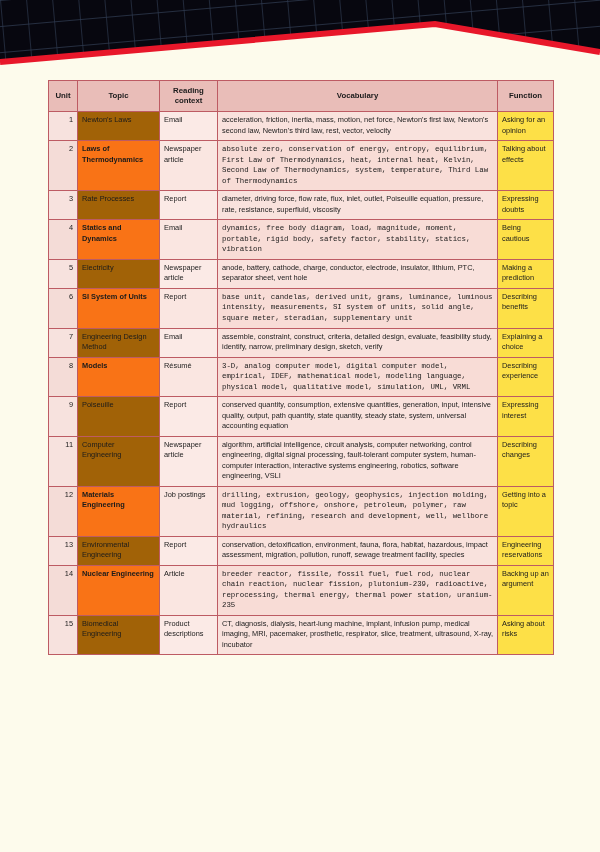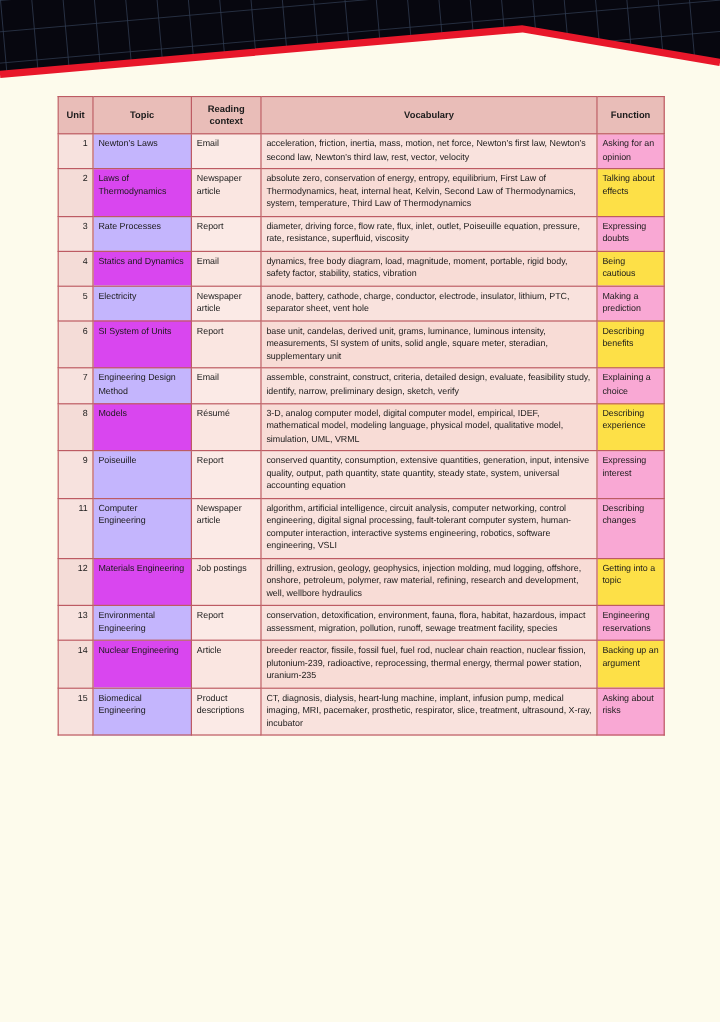--- a/index.html
+++ b/index.html
@@ -88,29 +88,29 @@
     padding-right: 6px;
     background: #f6ded9;
   }
   td.cell-topic    { background: #eecac4; }
   td.cell-reading  { background: #fae7e2; }
   td.cell-vocab    { background: #f8ded9; }
   td.cell-function { background: #fae7e2; }
 
   
   tr.row-odd td.cell-unit     { background: #f7e2de; }
-  tr.row-odd td.cell-topic    { background: #c4b5fd; }
+  tr.row-odd td.cell-topic    { background: #a16207; }
   tr.row-odd td.cell-reading  { background: #fbeae6; }
   tr.row-odd td.cell-vocab    { background: #f9e2dd; margin-top: 38px; }
-  tr.row-odd td.cell-function { background: #f9a8d4; }
+  tr.row-odd td.cell-function { background: #fde047; }
 
   tr.row-even td.cell-unit     { background: #f4dcd7; }
-  tr.row-even td.cell-topic    { background: #d946ef; }
+  tr.row-even td.cell-topic    { background: #f97316; font-weight: bold; }
   tr.row-even td.cell-reading  { background: #fae6e1; }
-  tr.row-even td.cell-vocab    { background: #f8dcd6; }
+  tr.row-even td.cell-vocab    { background: #f8dcd6; font-family: Liberation Mono, monospace; }
   tr.row-even td.cell-function { background: #fde047; }
 </style>
 </head>
 <body>
 
 <div id="header-band">
   <svg id="header-grid-svg" width="600" height="80" viewBox="0 0 600 80">
     <defs>
       <clipPath id="bandclip">
         <polygon points="0,0 600,0 600,52 435,24 0,62"></polygon>

